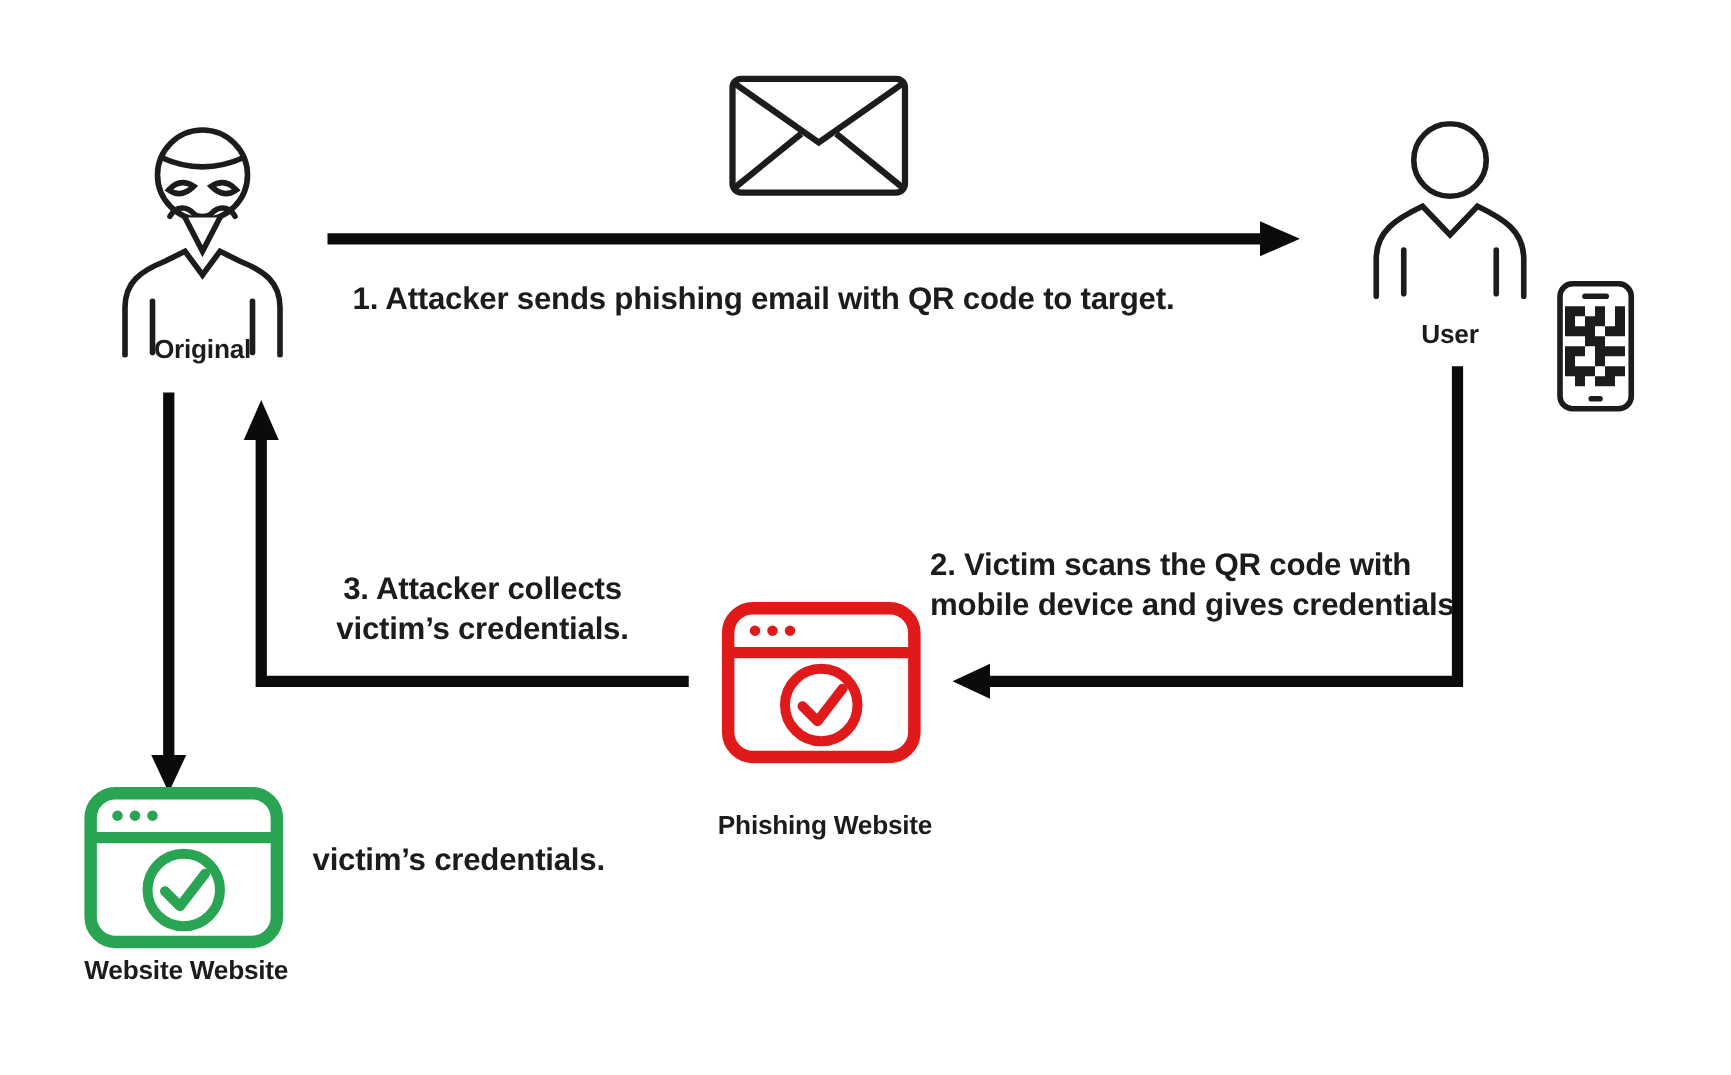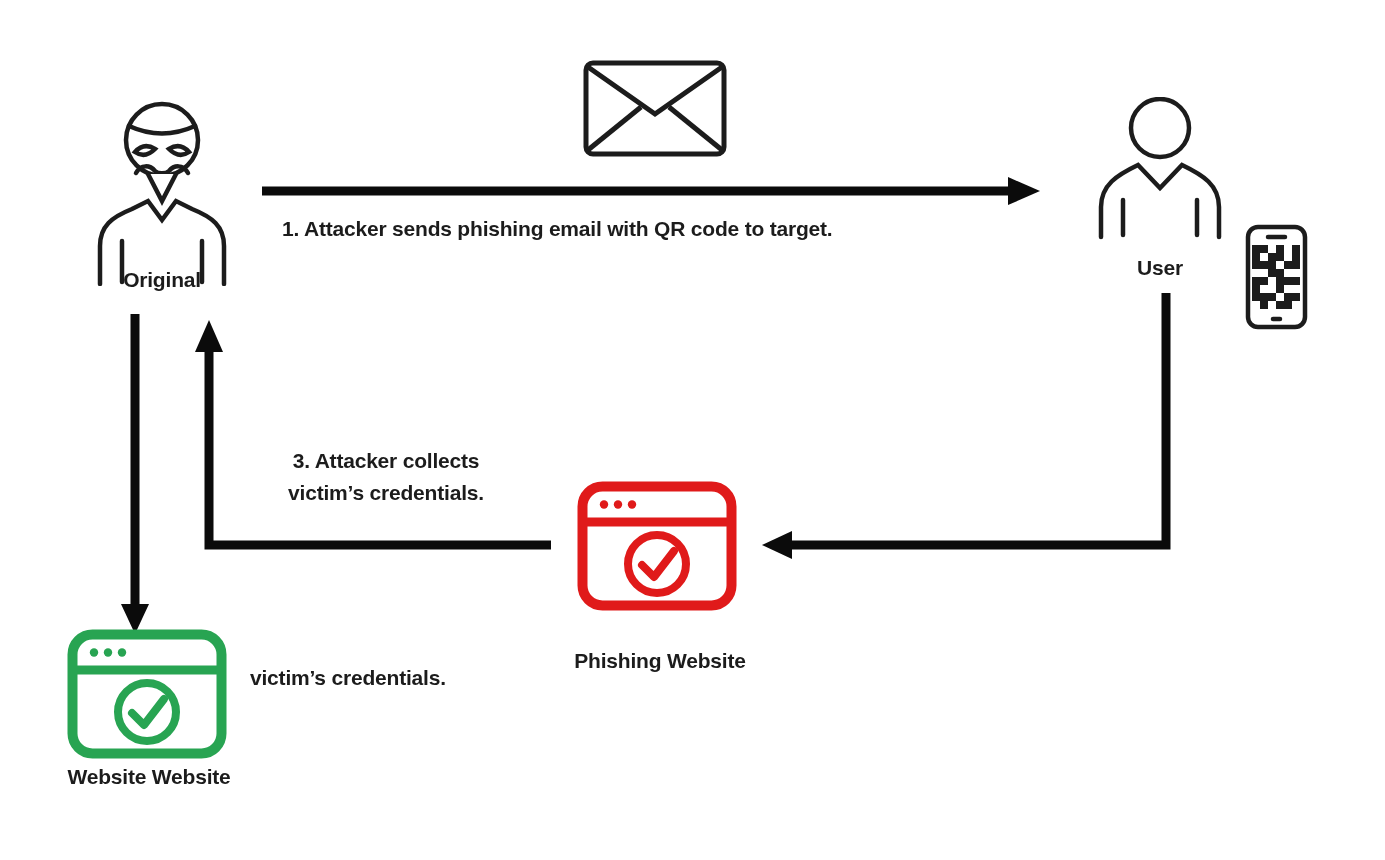--- a/index.html
+++ b/index.html
@@ -7,22 +7,22 @@
     position:relative;width:1385px;height:860px;background:var(--background,#fff);
     font-family:"Liberation Sans",sans-serif;overflow:hidden;
   }
   .abs{position:absolute;}
   svg{display:block;}
   .label{
     position:absolute;font-weight:bold;font-size:21px;color:var(--ink,#161616);
     letter-spacing:-0.2px;white-space:nowrap;transform:translateX(-50%);
   }
   .steptext{
-    position:absolute;font-weight:bold;font-size:21px;color:var(--ink,#161616);
-    letter-spacing:-0.2px;white-space:nowrap;
+    position:absolute;font-weight:bold;font-size:25px;color:var(--ink,#161616);
+    letter-spacing:-0.2px;white-space:nowrap;margin-top:10px;
   }
   .steptext div{line-height:32px;}
   .steptext.center{text-align:center;transform:translateX(-50%);}
   .stroke-ink{stroke:var(--ink,#222);fill:none;}
   .arrowline{stroke:var(--arrow,#0b0b0b);fill:none;stroke-width:9;stroke-linejoin:miter;}
   .arrowhead{fill:var(--arrow,#0b0b0b);stroke:none;}
   .site-stroke-red{stroke:var(--phishing-red,#e01a1a);fill:none;}
   .site-fill-red{fill:var(--phishing-red,#e01a1a);stroke:none;}
   .site-stroke-green{stroke:var(--original-green,#28a452);fill:none;}
   .site-fill-green{fill:var(--original-green,#28a452);stroke:none;}
@@ -104,20 +104,22 @@
       M7,29h8v8h-8z M23,29h8v8h-8z M31,29h8v8h-8z M47,29h8v8h-8z
       M7,37h8v8h-8z M15,37h8v8h-8z M23,37h8v8h-8z M39,37h8v8h-8z M47,37h8v8h-8z
       M23,45h8v8h-8z M31,45h8v8h-8z
       M7,53h8v8h-8z M15,53h8v8h-8z M31,53h8v8h-8z M39,53h8v8h-8z M47,53h8v8h-8z
       M7,61h8v8h-8z M31,61h8v8h-8z
       M7,69h8v8h-8z M15,69h8v8h-8z M23,69h8v8h-8z M39,69h8v8h-8z M47,69h8v8h-8z
       M15,77h8v8h-8z M31,77h8v8h-8z M39,77h8v8h-8z"></path>
   </svg>
 
   <div class="steptext" style="left:744px;top:426px;">
+    <div>2. Victim scans the QR code with</div>
+    <div>mobile device and gives credentials</div>
   </div>
 
   <div class="steptext center" style="left:386px;top:445px;">
     <div>3. Attacker collects</div>
     <div>victim’s credentials.</div>
   </div>
 
   <svg class="abs" style="left:577px;top:481px;" width="160" height="130" viewBox="0 0 160 130">
     <g class="site-stroke-red">
       <rect x="5.5" y="5.5" width="149" height="119" rx="20" stroke-width="10"></rect>

